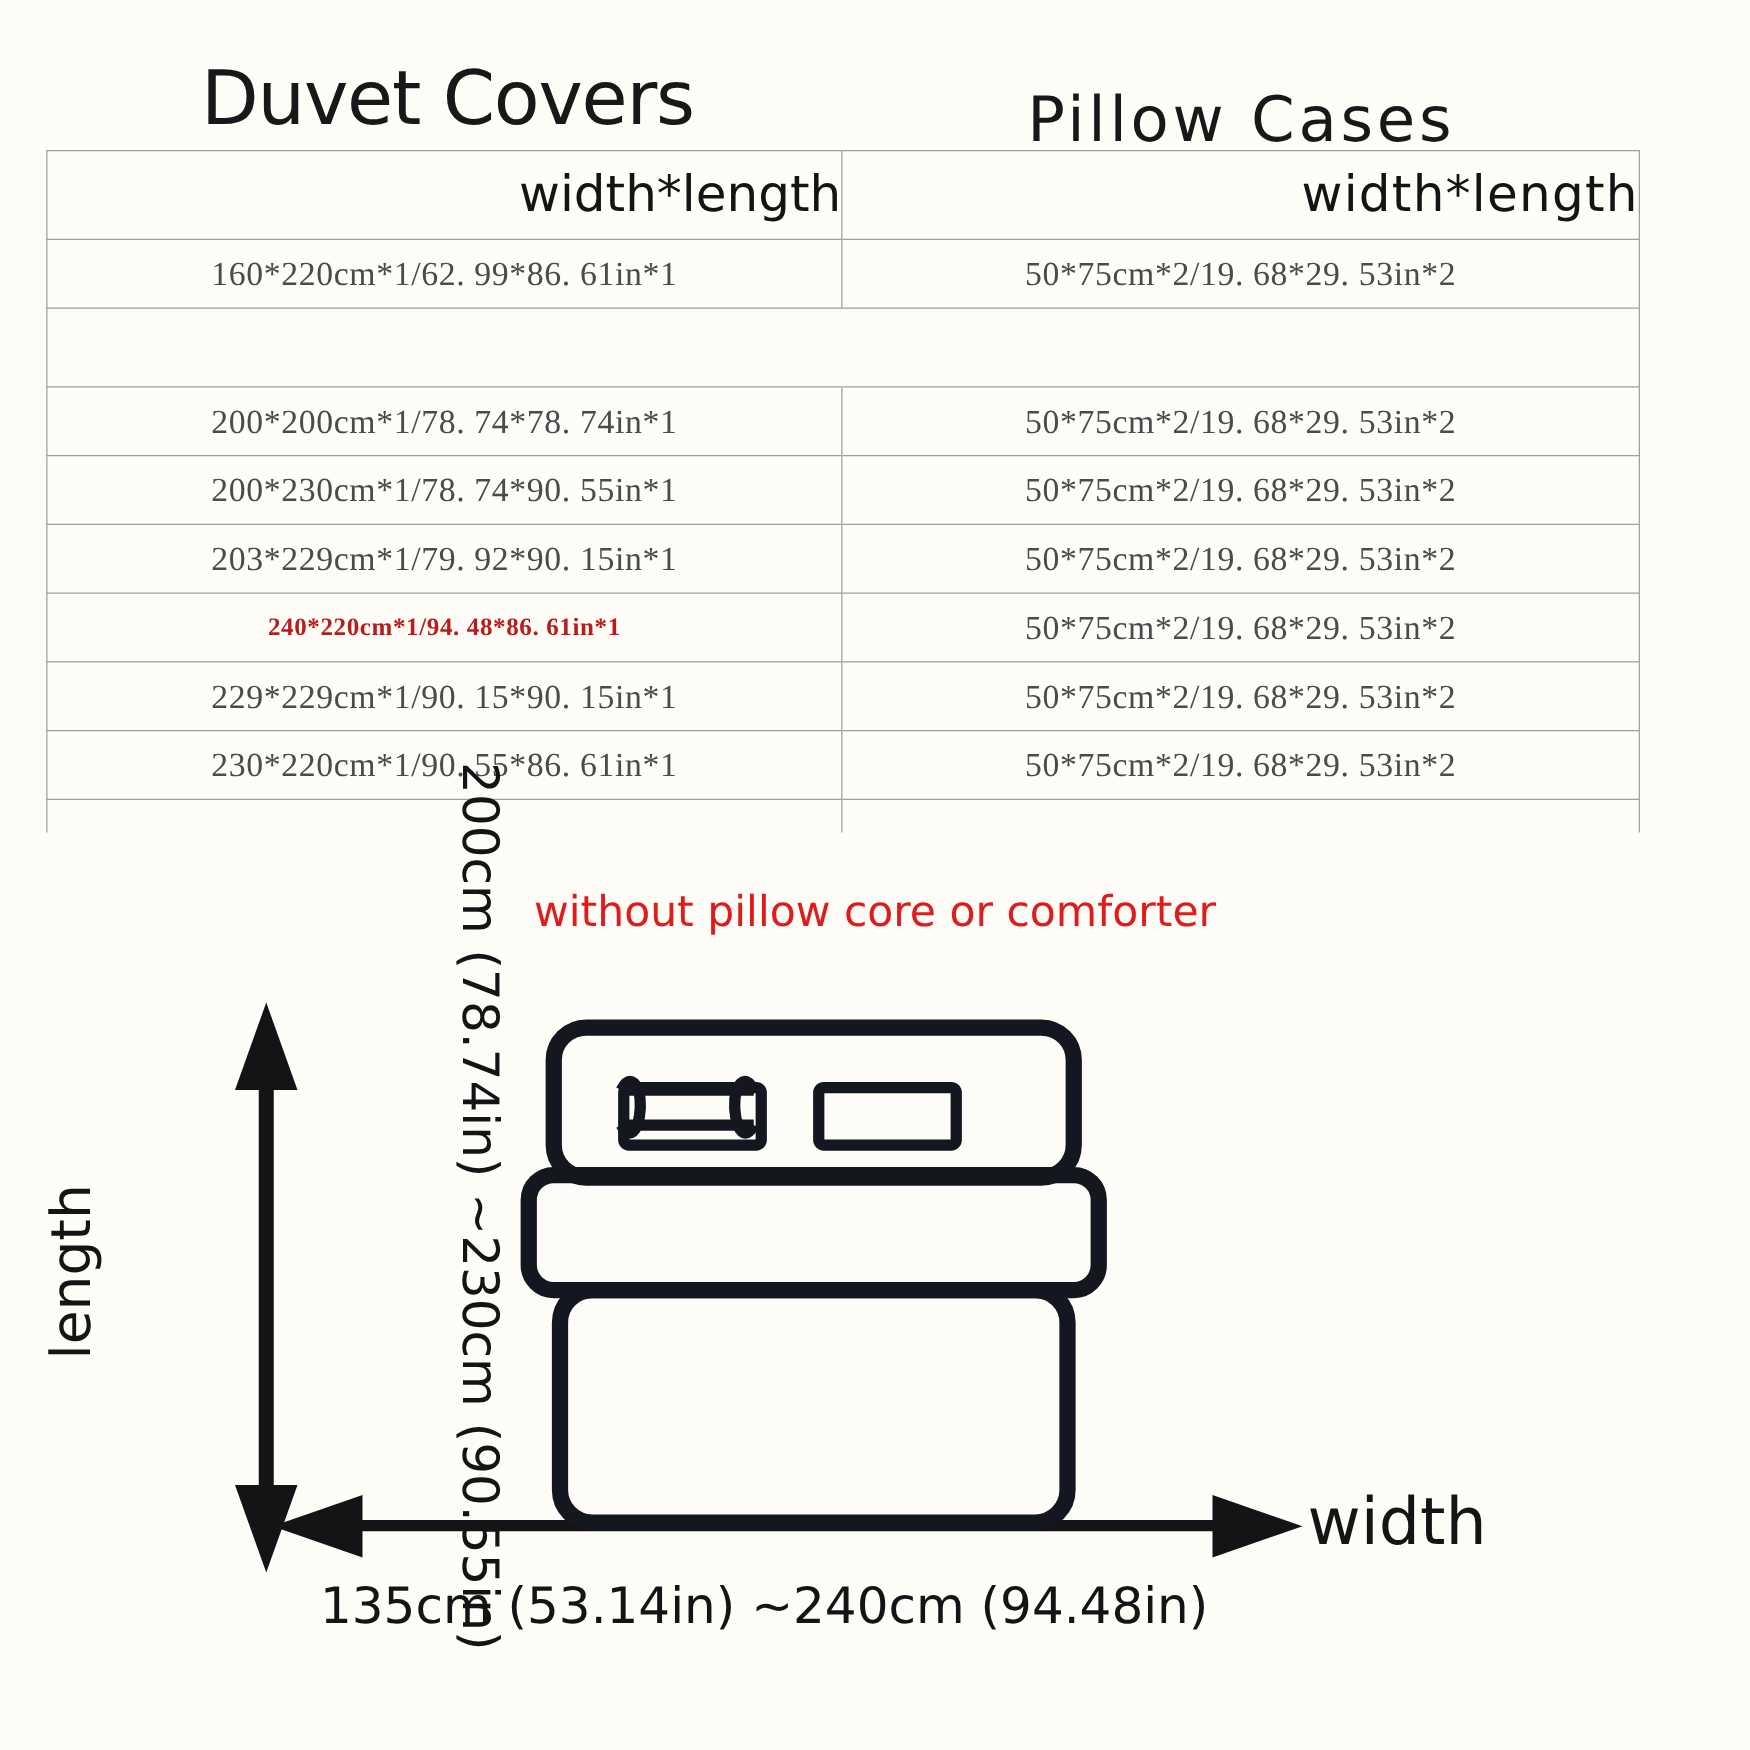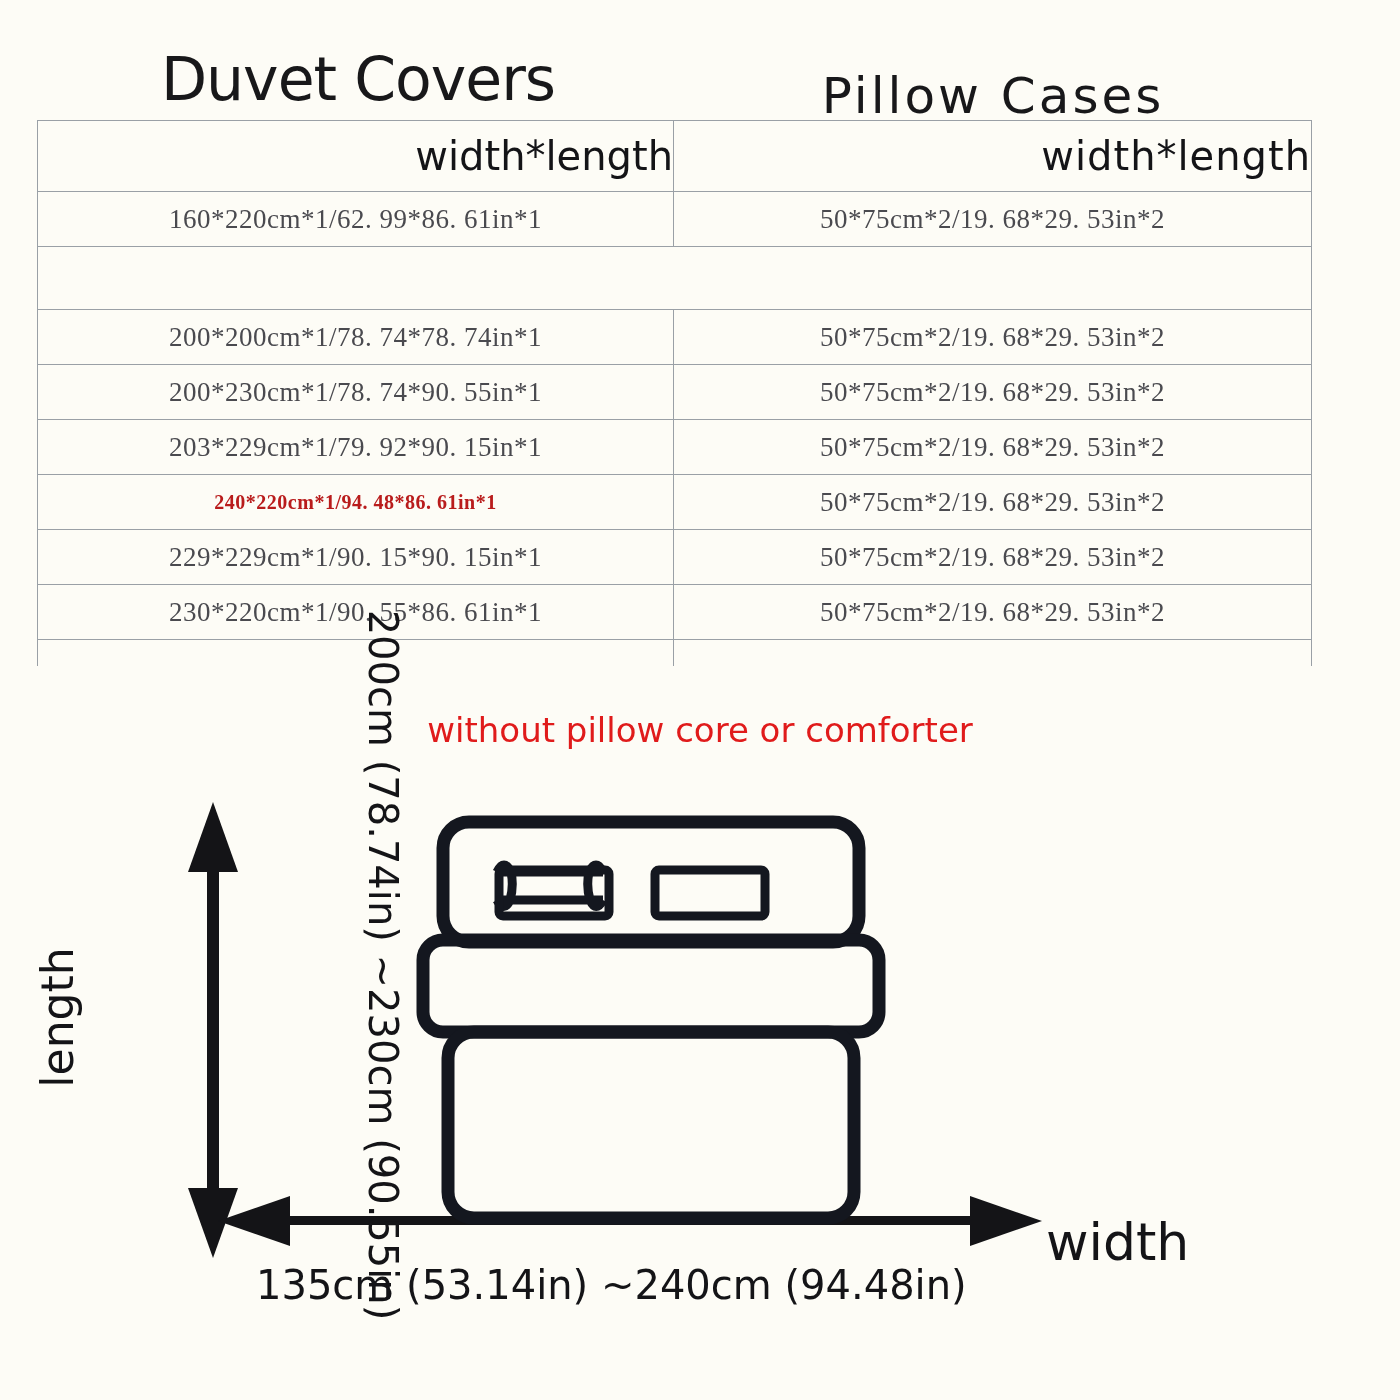--- a/index.html
+++ b/index.html
@@ -152,21 +152,21 @@
     left: 256px;
     top: 502px;
     font-family: "DejaVu Sans", sans-serif;
     font-size: 40px;
     color: #141417;
     white-space: nowrap;
   }
   .label-width {
     position: absolute;
     left: 1046px;
-    top: 452px;
+    top: 428px;
     font-family: "DejaVu Sans", sans-serif;
     font-size: 52px;
     color: #141417;
     white-space: nowrap;
   }
 </style>
 </head>
 <body>
 
 <div class="titles">

